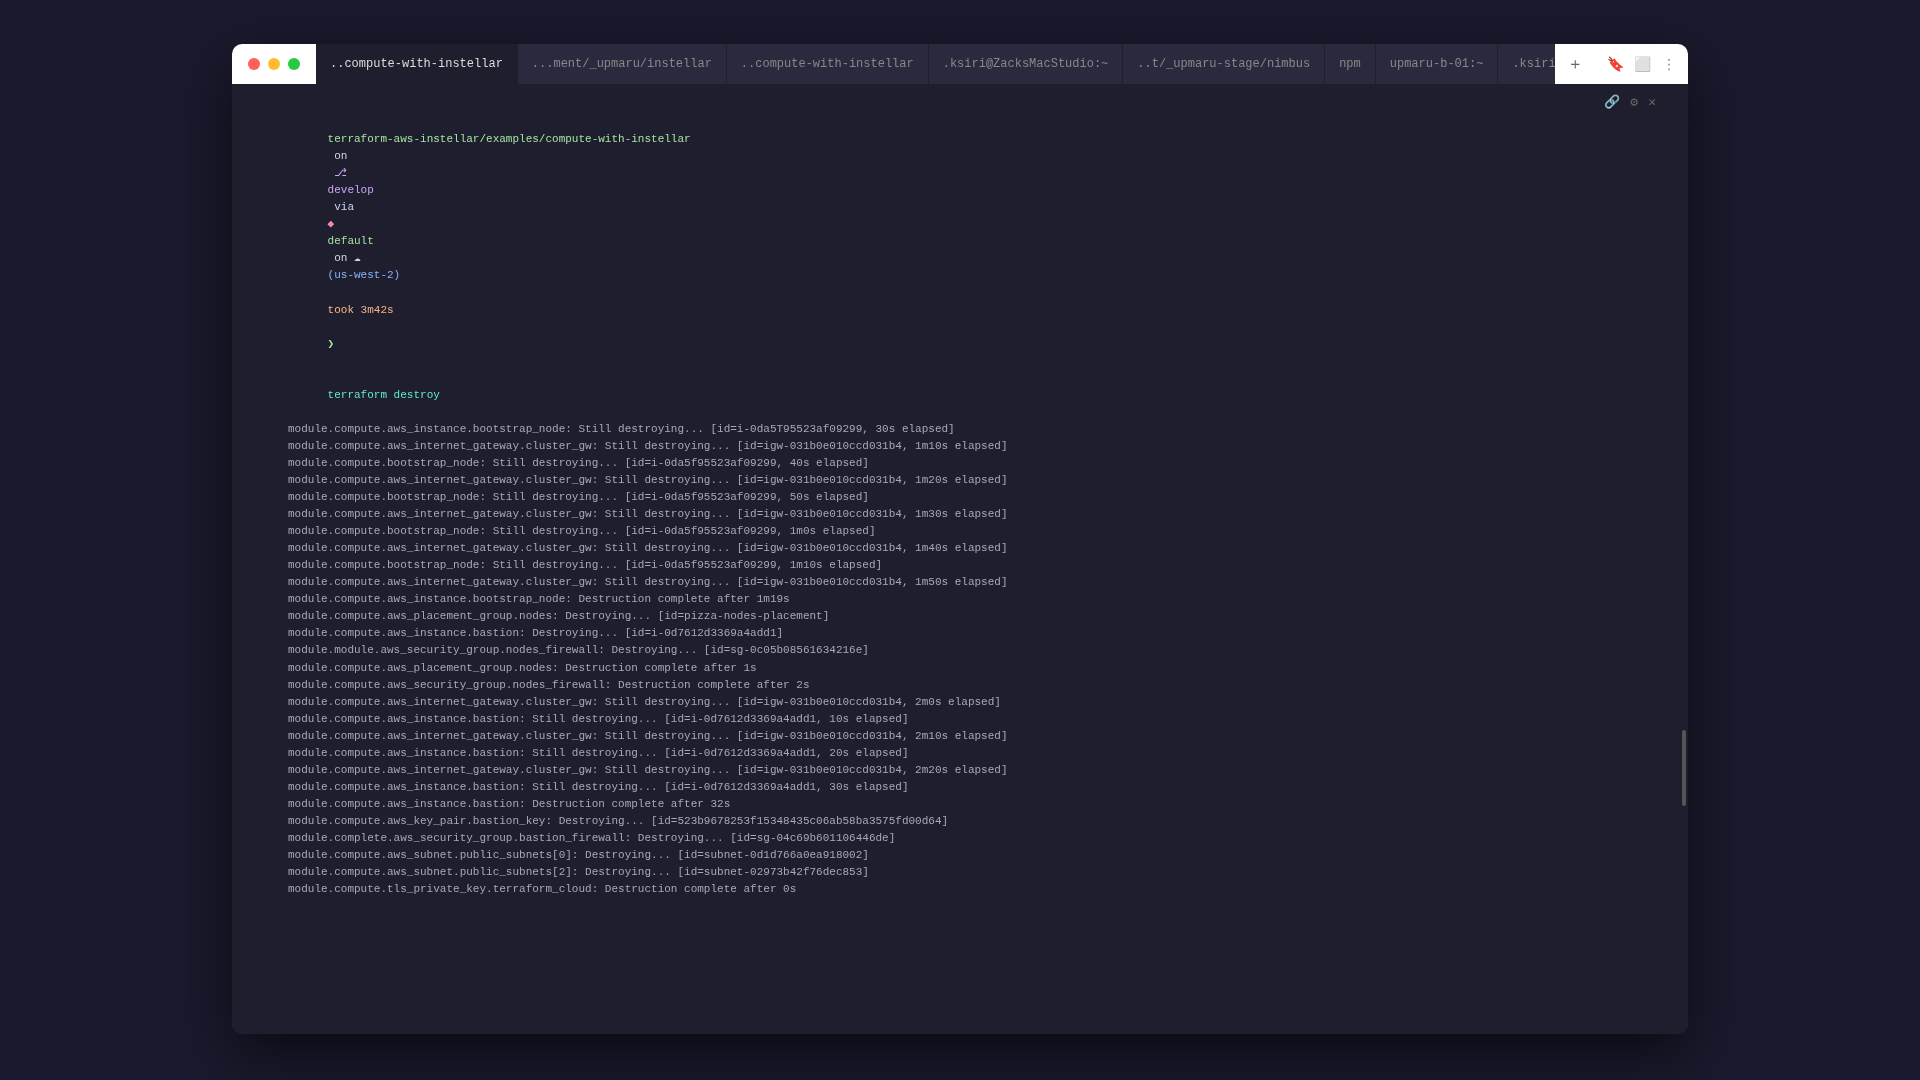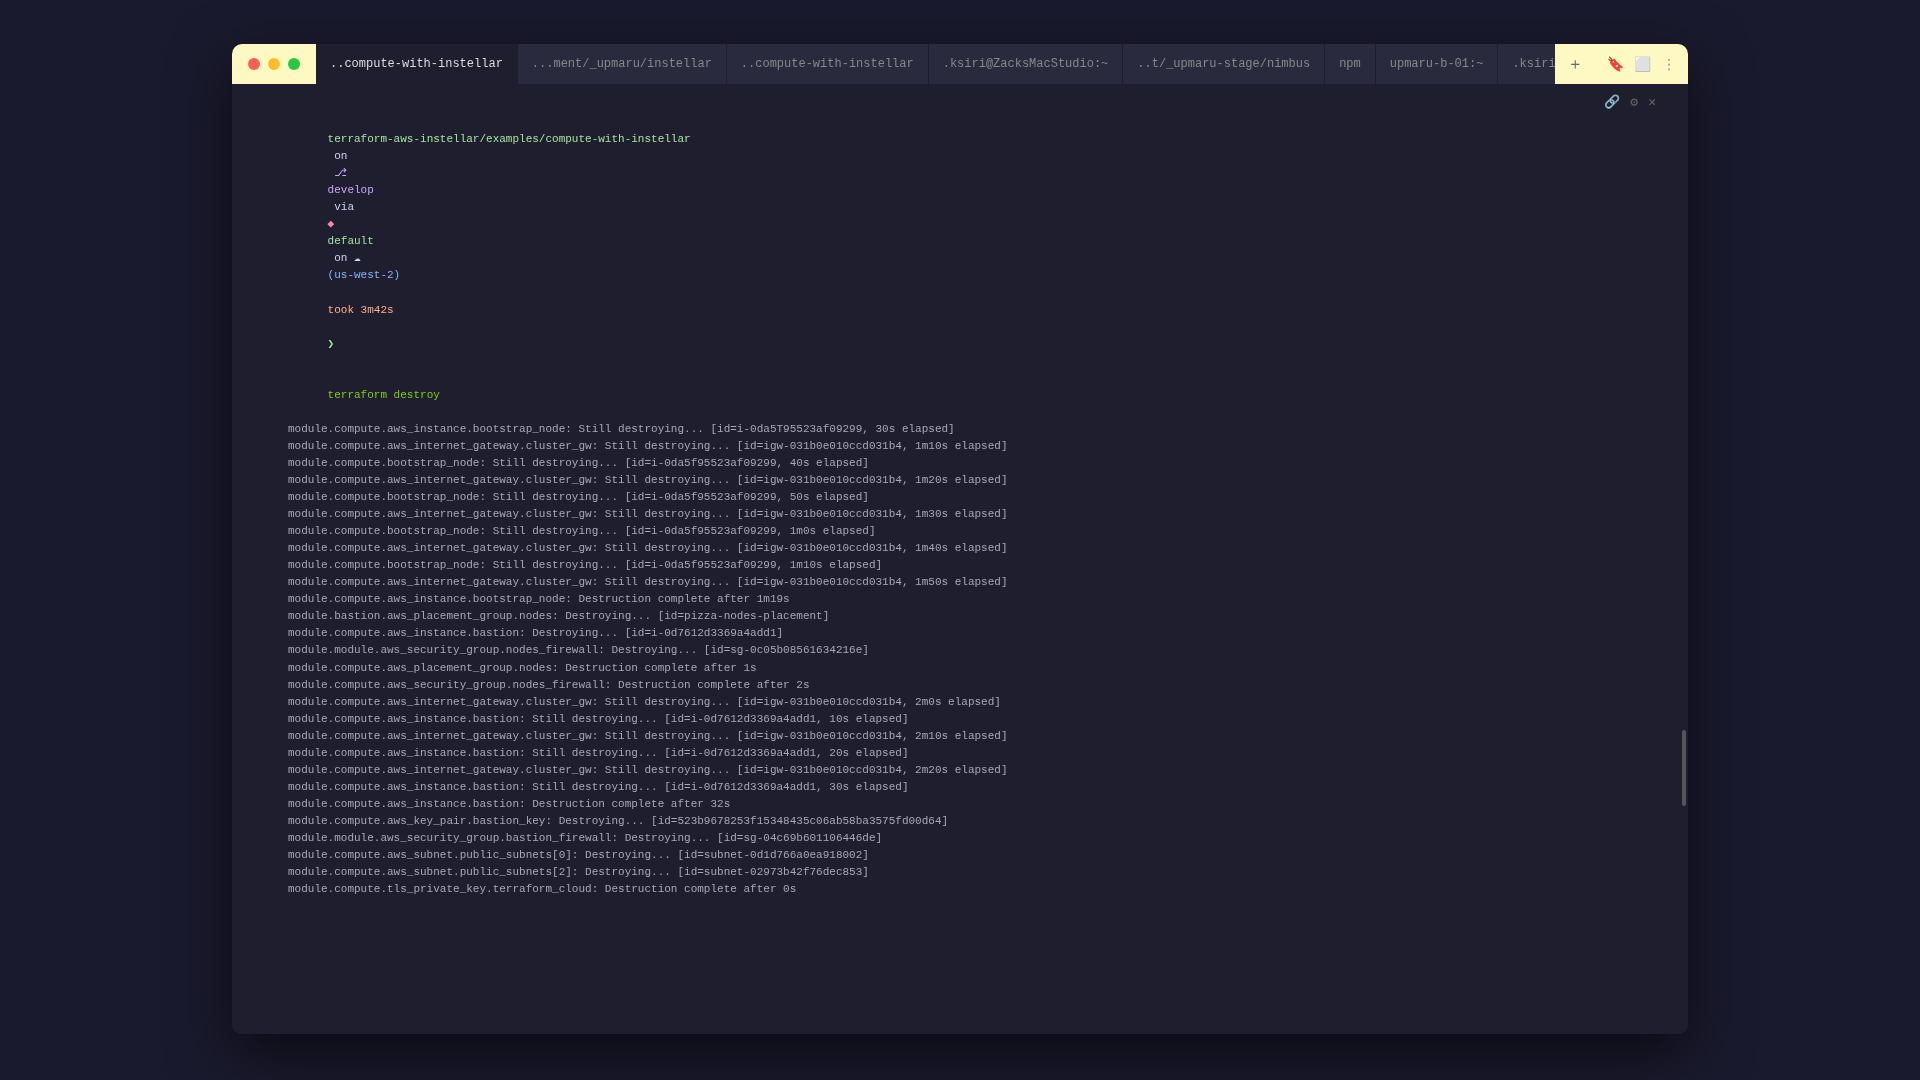--- a/index.html
+++ b/index.html
@@ -20,21 +20,21 @@
       background: #1e1e2e;
       border-radius: 10px;
       box-shadow: 0 20px 60px rgba(0,0,0,0.6);
       display: flex;
       flex-direction: column;
       overflow: hidden;
     }
 
     
     .tab-bar {
-      background: #fef9c3;
+      background: #ffffff;
       height: 40px;
       display: flex;
       align-items: stretch;
       flex-shrink: 0;
       position: relative;
     }
 
     .window-controls {
       display: flex;
       align-items: center;
@@ -120,21 +120,21 @@
     }
 
     
     .prompt-path { color: #a6e3a1; }
     .prompt-branch { color: #cba6f7; }
     .prompt-diamond { color: #f38ba8; }
     .prompt-profile { color: #a6e3a1; }
     .prompt-region { color: #89b4fa; }
     .prompt-took { color: #fab387; }
     .prompt-arrow { color: #a6e3a1; }
-    .destroy-cmd { color: #84cc16; }
+    .destroy-cmd { color: #5eead4; }
     .log-text { color: #a8a8b8; }
     @keyframes blink {
       50% { opacity: 0; }
     }
 
     
     .scrollbar {
       position: absolute;
       right: 2px;
       top: 0;
@@ -231,34 +231,34 @@
         <div class="term-line log-text">module.compute.aws_internet_gateway.cluster_gw: Still destroying... [id=igw-031b0e010ccd031b4, 1m10s elapsed]</div>
         <div class="term-line log-text">module.compute.bootstrap_node: Still destroying... [id=i-0da5f95523af09299, 40s elapsed]</div>
         <div class="term-line log-text">module.compute.aws_internet_gateway.cluster_gw: Still destroying... [id=igw-031b0e010ccd031b4, 1m20s elapsed]</div>
         <div class="term-line log-text">module.compute.bootstrap_node: Still destroying... [id=i-0da5f95523af09299, 50s elapsed]</div>
         <div class="term-line log-text">module.compute.aws_internet_gateway.cluster_gw: Still destroying... [id=igw-031b0e010ccd031b4, 1m30s elapsed]</div>
         <div class="term-line log-text">module.compute.bootstrap_node: Still destroying... [id=i-0da5f95523af09299, 1m0s elapsed]</div>
         <div class="term-line log-text">module.compute.aws_internet_gateway.cluster_gw: Still destroying... [id=igw-031b0e010ccd031b4, 1m40s elapsed]</div>
         <div class="term-line log-text">module.compute.bootstrap_node: Still destroying... [id=i-0da5f95523af09299, 1m10s elapsed]</div>
         <div class="term-line log-text">module.compute.aws_internet_gateway.cluster_gw: Still destroying... [id=igw-031b0e010ccd031b4, 1m50s elapsed]</div>
         <div class="term-line log-text">module.compute.aws_instance.bootstrap_node: Destruction complete after 1m19s</div>
-        <div class="term-line log-text">module.bastion.aws_placement_group.nodes: Destroying... [id=pizza-nodes-placement]</div>
+        <div class="term-line log-text">module.compute.aws_placement_group.nodes: Destroying... [id=pizza-nodes-placement]</div>
         <div class="term-line log-text">module.compute.aws_instance.bastion: Destroying... [id=i-0d7612d3369a4add1]</div>
         <div class="term-line log-text">module.module.aws_security_group.nodes_firewall: Destroying... [id=sg-0c05b08561634216e]</div>
         <div class="term-line log-text">module.compute.aws_placement_group.nodes: Destruction complete after 1s</div>
         <div class="term-line log-text">module.compute.aws_security_group.nodes_firewall: Destruction complete after 2s</div>
         <div class="term-line log-text">module.compute.aws_internet_gateway.cluster_gw: Still destroying... [id=igw-031b0e010ccd031b4, 2m0s elapsed]</div>
         <div class="term-line log-text">module.compute.aws_instance.bastion: Still destroying... [id=i-0d7612d3369a4add1, 10s elapsed]</div>
         <div class="term-line log-text">module.compute.aws_internet_gateway.cluster_gw: Still destroying... [id=igw-031b0e010ccd031b4, 2m10s elapsed]</div>
         <div class="term-line log-text">module.compute.aws_instance.bastion: Still destroying... [id=i-0d7612d3369a4add1, 20s elapsed]</div>
         <div class="term-line log-text">module.compute.aws_internet_gateway.cluster_gw: Still destroying... [id=igw-031b0e010ccd031b4, 2m20s elapsed]</div>
         <div class="term-line log-text">module.compute.aws_instance.bastion: Still destroying... [id=i-0d7612d3369a4add1, 30s elapsed]</div>
         <div class="term-line log-text">module.compute.aws_instance.bastion: Destruction complete after 32s</div>
         <div class="term-line log-text">module.compute.aws_key_pair.bastion_key: Destroying... [id=523b9678253f15348435c06ab58ba3575fd00d64]</div>
-        <div class="term-line log-text">module.module.aws_security_group.bastion_firewall: Destroying... [id=sg-04c69b601106446de]</div>
+        <div class="term-line log-text">module.complete.aws_security_group.bastion_firewall: Destroying... [id=sg-04c69b601106446de]</div>
         <div class="term-line log-text">module.compute.aws_subnet.public_subnets[0]: Destroying... [id=subnet-0d1d766a0ea918002]</div>
         <div class="term-line log-text">module.compute.aws_subnet.public_subnets[2]: Destroying... [id=subnet-02973b42f76dec853]</div>
         <div class="term-line log-text">module.compute.tls_private_key.terraform_cloud: Destruction complete after 0s</div>
       </div>
 
     <div class="scrollbar">
       <div class="scrollbar-thumb"></div>
     </div>
   </div>
 </div>

